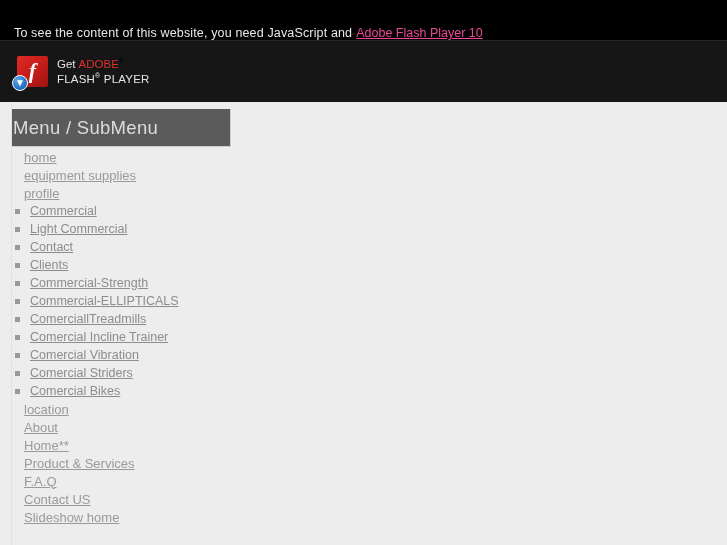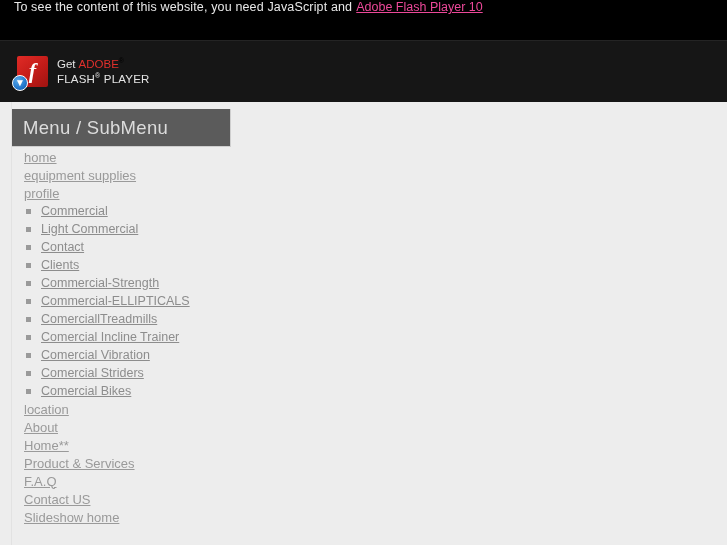--- a/index.html
+++ b/index.html
@@ -13,21 +13,21 @@
     background: #ededed;
     font-family: "Liberation Sans", sans-serif;
     -webkit-font-smoothing: antialiased;
   }
 
   
   #flash-notice-bar {
     height: 40px;
     background: #000000;
     display: flex;
-    align-items: flex-start;
+    align-items: flex-end;
     padding-left: 14px;
     box-sizing: border-box;
   }
   #flash-notice-text {
     color: #e8e8e8;
     font-size: 12.5px;
     letter-spacing: 0.15px;
     white-space: nowrap;
   }
   #flash-notice-link {
@@ -127,21 +127,21 @@
     left: 12px;
     top: 7px;
     width: 219px;
     height: 38px;
     background: #5b5b5b;
     border-right: 1px solid #cfcfcf;
     border-bottom: 1px solid #cfcfcf;
     box-sizing: border-box;
     display: flex;
     align-items: center;
-    padding-left: 11px;
+    padding-left: 1px;
   }
   #menu-header-title {
     color: #dcdcdc;
     font-size: 18.5px;
     letter-spacing: 0.3px;
     white-space: nowrap;
   }
 
   #menu-list {
     position: absolute;
@@ -161,21 +161,21 @@
   .menu-item .menu-label {
     color: #9a9a9a;
     font-size: 13px;
     white-space: nowrap;
     text-decoration: underline;
   }
   .menu-item.level-1 {
     padding-left: 24px;
   }
   .menu-item.level-2 {
-    padding-left: 26px;
+    padding-left: 15px;
   }
   .menu-item.level-2 .menu-label {
     color: #8d8d8d;
     font-size: 12.5px;
   }
   .bullet-square {
     width: 5px;
     height: 5px;
     background: #9a9a9a;
     margin-right: 10px;

